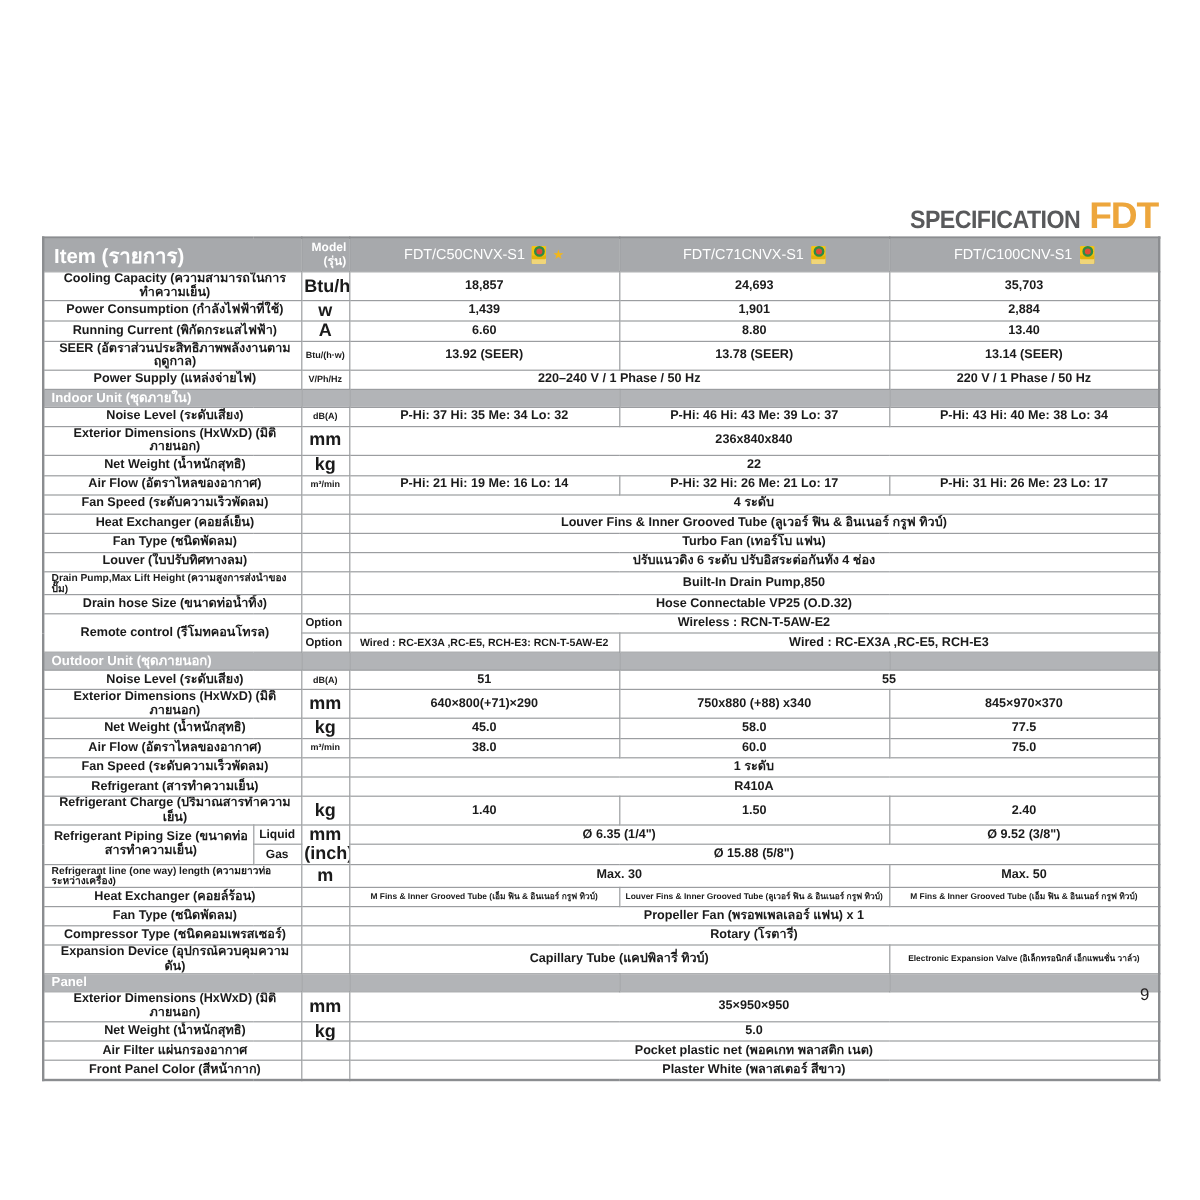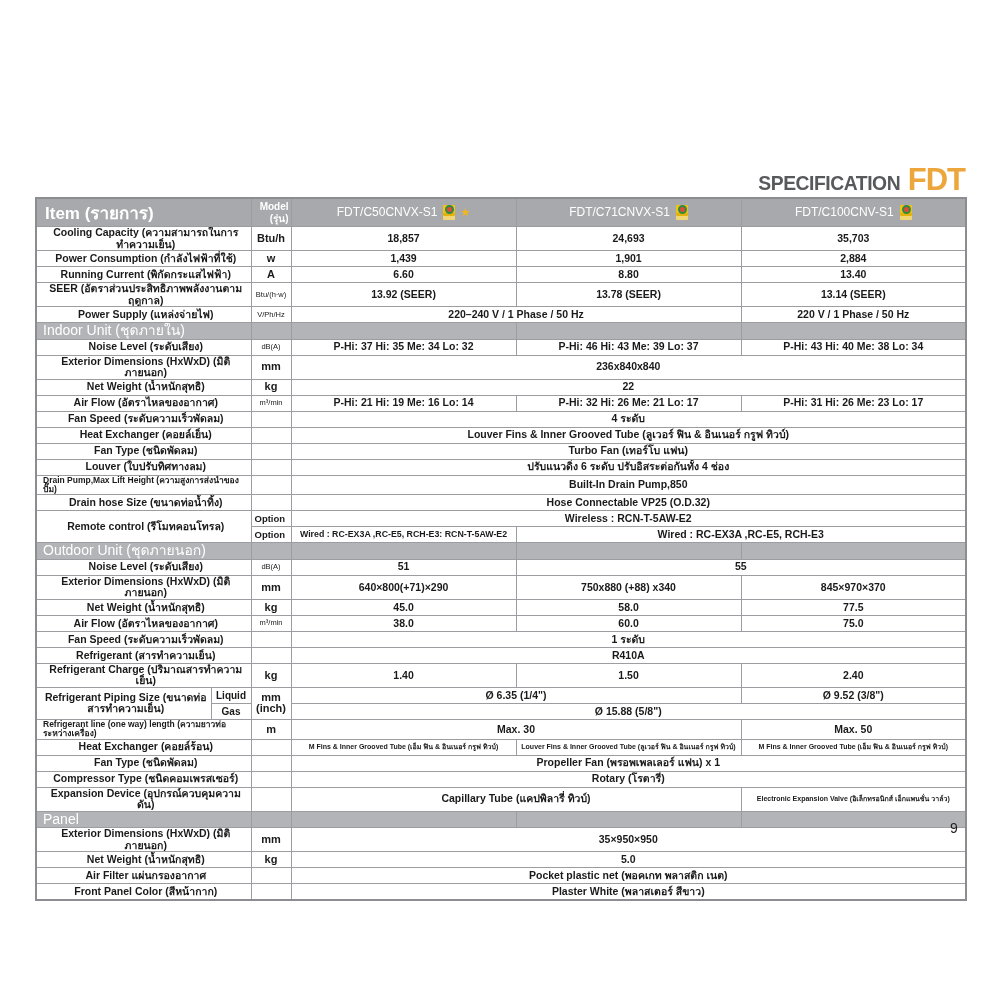--- a/index.html
+++ b/index.html
@@ -40,28 +40,28 @@
 
   thead th{background:var(--header-bg);color:#ffffff;height:20px;vertical-align:middle;}
   th.h-item{text-align:left;font-size:17px;font-weight:bold;padding-left:8px;}
   th.h-model{font-size:10px;font-weight:bold;line-height:1.15;text-align:right;}
   th.h-col{font-size:12px;font-weight:normal;text-align:center;white-space:nowrap;}
 
   tbody td{height:16px;text-align:center;font-weight:bold;font-size:10.5px;line-height:1.1;vertical-align:middle;}
   td.label{text-align:center;padding-left:6px;font-size:10.5px;}
   td.label-sm{text-align:left;padding-left:6px;font-size:8.5px;}
   td.sub{font-size:10px;}
-  td.unit{font-size:11px;line-height:1.05;}
-  td.unit-sm{font-size:7.5px;font-weight:normal;}
+  td.unit{font-size:15px;line-height:1.05;}
+  td.unit-sm{font-size:7.5px;font-weight:bold;}
   td.option{text-align:left;font-size:9.5px;padding-left:3px;}
   td.value-sm{font-size:8.8px;}
   td.value-xs{font-size:7px;}
   tr.section td{
     background:var(--section-bg);color:#ffffff;text-align:left;
-    font-size:14px;font-weight:normal;height:15px;padding-left:6px;
+    font-size:11px;font-weight:bold;height:15px;padding-left:6px;
   }
 
   .elabel{
     display:inline-block;width:12px;height:15px;margin-left:6px;
     background:var(--label-yellow);border-radius:1px;position:relative;
     vertical-align:middle;
     box-shadow:inset 0 -4px 0 rgba(255,255,255,.45), inset 0 -7px 0 rgba(199,148,0,.35);
   }
   .elabel .dot{
     position:absolute;top:0px;left:2px;width:9px;height:9px;border-radius:50%;

